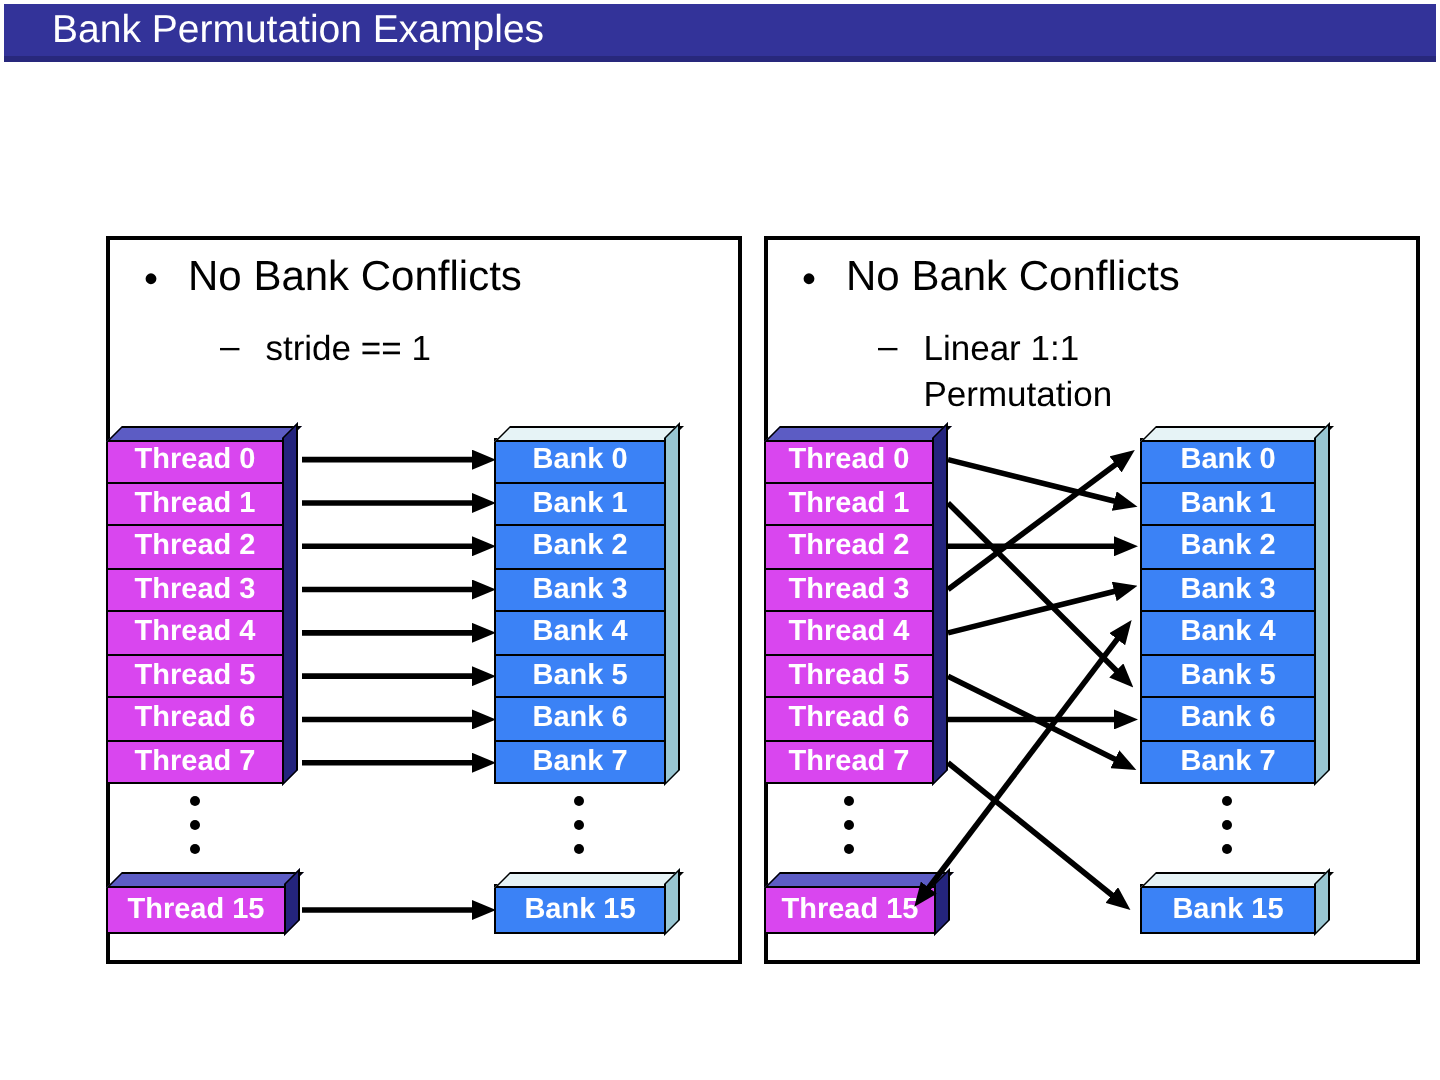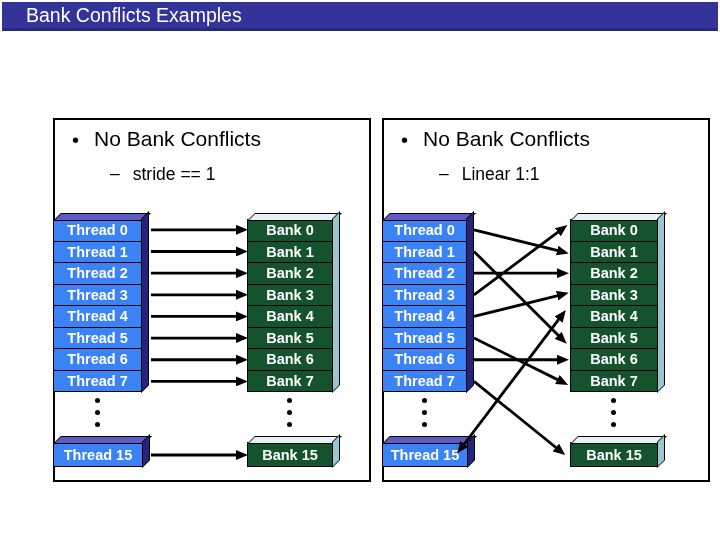--- a/index.html
+++ b/index.html
@@ -27,24 +27,24 @@
   
   .col,.box3d{position:absolute;border:1.5px solid #000;box-sizing:border-box;z-index:3;}
   .col{display:flex;flex-direction:column;}
   .col::before,.box3d::before{content:"";position:absolute;left:-1.5px;right:-1.5px;
     top:-7.5px;height:6px;border:1.5px solid #000;
     transform:skewX(-45deg);transform-origin:bottom;}
   .col::after,.box3d::after{content:"";position:absolute;top:-1.5px;bottom:-1.5px;
     right:-7.5px;width:6px;border:1.5px solid #000;
     transform:skewY(-45deg);transform-origin:left;}
 
-  .threads{background:#3b82f6;}
+  .threads{background:#d946ef;}
   .threads::before{background:#5c5cc4;}
   .threads::after{background:#24247d;}
-  .banks{background:#14532d;}
+  .banks{background:#3b82f6;}
   .banks::before{background:#e6f3f6;}
   .banks::after{background:#98c6d2;}
 
   .row,.box3d{display:flex;align-items:center;justify-content:center;
     color:#fff;font-weight:bold;font-size:14.5px;white-space:nowrap;}
   .row{flex:1 1 0;}
   .row + .row{border-top:1.5px solid #000;}
 
   .col-threads-left{left:53px;top:219px;width:89px;height:173px;}
   .col-banks-left{left:247px;top:219px;width:86px;height:173px;}
@@ -64,21 +64,21 @@
 
   
   #arrows{position:absolute;left:0;top:0;z-index:5;pointer-events:none;}
 </style>
 </head>
 <body>
 
 <div class="slide">
 
   <header class="titlebar">
-    <span>Bank Conflicts Examples</span>
+    <span>Bank Permutation Examples</span>
   </header>
 
   <section class="panel panel-left">
     <div class="heading">
       <span class="bullet">•</span>
       <span>No Bank Conflicts</span>
     </div>
     <div class="sub">
       <span class="dash">–</span>
       <span class="subtext">
@@ -89,20 +89,21 @@
 
   <section class="panel panel-right">
     <div class="heading">
       <span class="bullet">•</span>
       <span>No Bank Conflicts</span>
     </div>
     <div class="sub">
       <span class="dash">–</span>
       <span class="subtext">
         <div>Linear 1:1</div>
+        <div>Permutation</div>
       </span>
     </div>
   </section>
 
   <div class="col threads col-threads-left">
     <div class="row">Thread 0</div>
     <div class="row">Thread 1</div>
     <div class="row">Thread 2</div>
     <div class="row">Thread 3</div>
     <div class="row">Thread 4</div>

